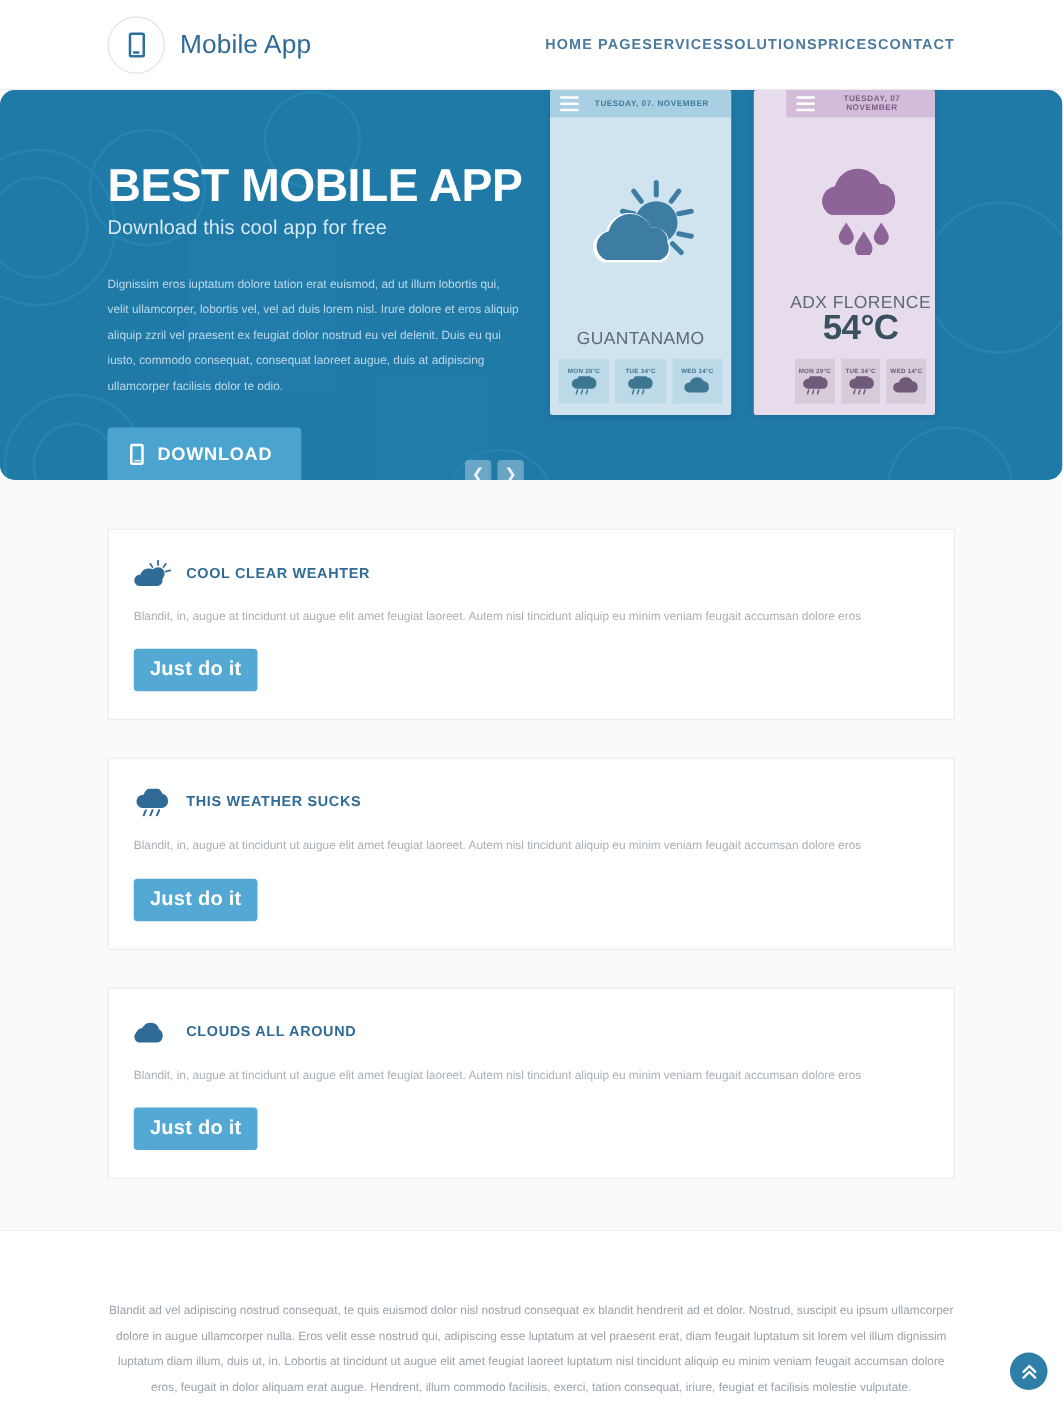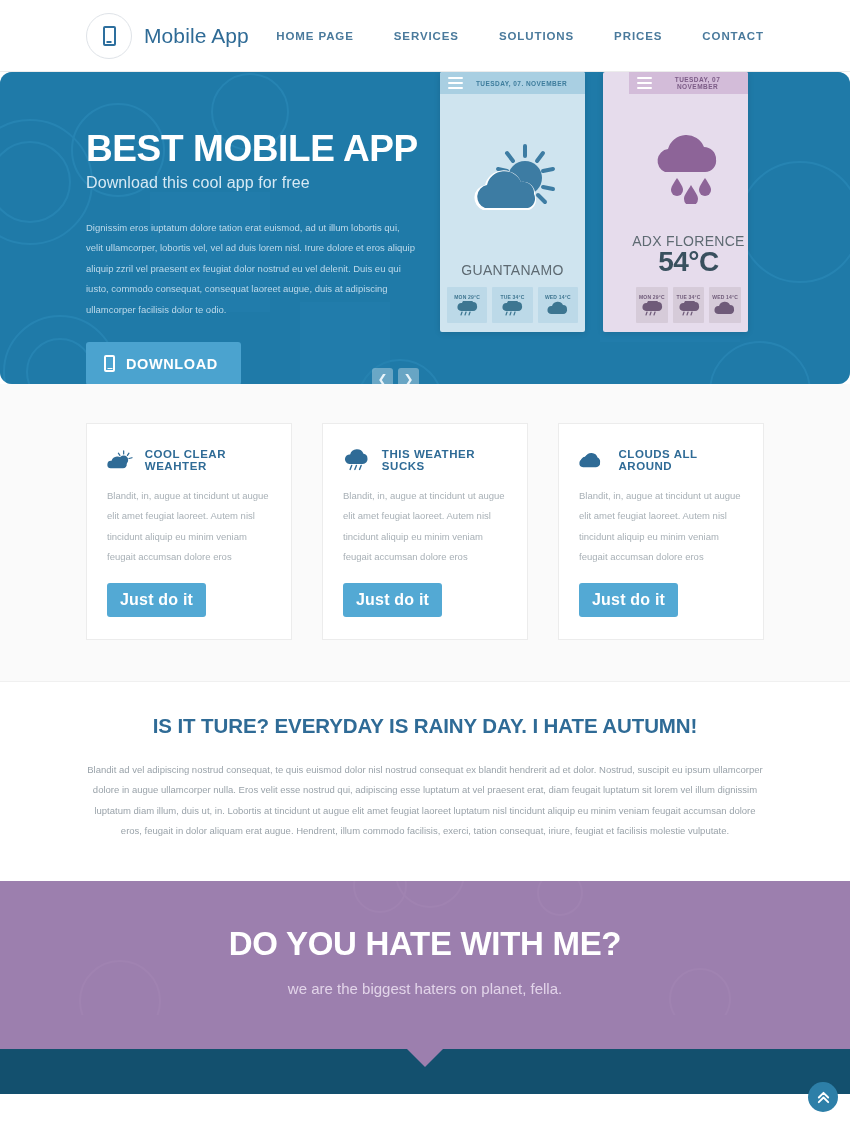--- a/index.html
+++ b/index.html
@@ -32,21 +32,21 @@
     position: relative; background: #fff;
   }
   .phone-glyph::after {
     content: ""; position: absolute; left: 50%; bottom: 1px;
     transform: translateX(-50%);
     width: 5px; height: 1.5px; background: #2d6f9e;
   }
   .brand-name {
     font-size: 21px; color: #2f6b96; font-weight: 400; letter-spacing: .1px;
   }
-  .main-nav { margin-left: auto; display: flex; align-items: flex-start; gap: 40px; }
+  .main-nav { margin-left: auto; display: flex; align-items: flex-start; }
   .nav-link {
     font-size: 11.5px; letter-spacing: .9px; color: #4a7a9c;
     text-decoration: none; font-weight: 600; white-space: nowrap;
   }
 
   
   .hero {
     position: relative; height: 312px; overflow: hidden;
     background: #1f7aa8;
     border-radius: 12px;
@@ -130,21 +130,21 @@
   }
   .phone.blue .fc { background: #bcd9e8; }
   .phone.purp .fc { background: #d6cbd9; }
   .fc-label { font-size: 5px; font-weight: 700; letter-spacing: .2px; }
   .phone.blue .fc-label { color: #3f7691; }
   .phone.purp .fc-label { color: #6f5b79; }
 
   
   .cards-wrap {
     background: #fafafa; padding: 39px 86px 41px;
-    display: flex; gap: 30px; border-bottom: 1px solid #f0f0f0;
+    display: flex; gap: 30px; border-bottom: 1px solid #f0f0f0; flex-direction: column;
   }
   .card {
     flex: 1; background: #ffffff; border: 1px solid #ececec;
     padding: 24px 20px 22px;
   }
   .card-head { display: flex; align-items: center; gap: 12px; }
   .card-title {
     font-size: 11.5px; font-weight: 700; letter-spacing: .55px; color: #2f6b96;
   }
   .card-body {
@@ -411,21 +411,20 @@
       </svg>
       <span class="card-title">CLOUDS ALL AROUND</span>
     </div>
     <p class="card-body">Blandit, in, augue at tincidunt ut augue elit amet feugiat laoreet. Autem nisl tincidunt aliquip eu minim veniam feugait accumsan dolore eros</p>
     <button class="btn-just">Just do it</button>
   </div>
 
 </section>
 
 <section class="statement">
-  <h2>IS IT TURE? EVERYDAY IS RAINY DAY. I HATE AUTUMN!</h2>
   <p>Blandit ad vel adipiscing nostrud consequat, te quis euismod dolor nisl nostrud consequat ex blandit hendrerit ad et dolor. Nostrud, suscipit eu ipsum ullamcorper dolore in augue ullamcorper nulla. Eros velit esse nostrud qui, adipiscing esse luptatum at vel praesent erat, diam feugait luptatum sit lorem vel illum dignissim luptatum diam illum, duis ut, in. Lobortis at tincidunt ut augue elit amet feugiat laoreet luptatum nisl tincidunt aliquip eu minim veniam feugait accumsan dolore eros, feugait in dolor aliquam erat augue. Hendrent, illum commodo facilisis, exerci, tation consequat, iriure, feugiat et facilisis molestie vulputate.</p>
 </section>
 
 <section class="cta">
   <svg class="cta-bg" viewBox="0 0 850 134" preserveAspectRatio="none">
     <rect width="850" height="134" fill="#9c7fae"></rect>
     <g fill="none" stroke="#a98bb9" stroke-width="2">
       <circle cx="380" cy="5" r="26"></circle>
         <circle cx="430" cy="-8" r="34"></circle>
       <circle cx="560" cy="12" r="22"></circle>

